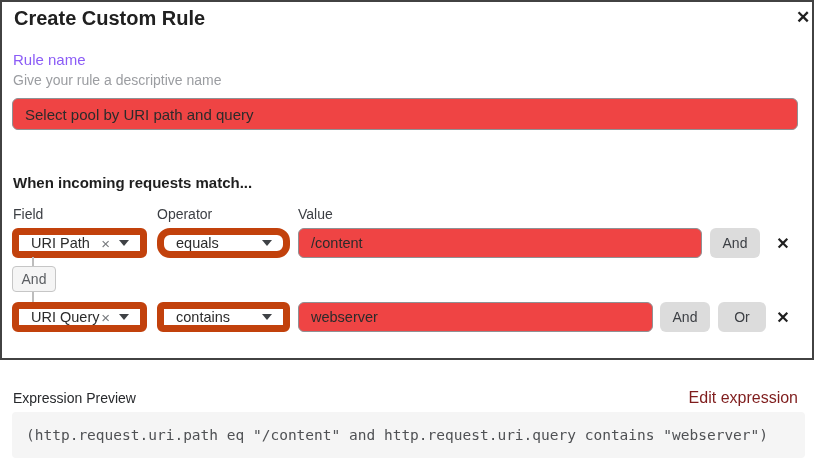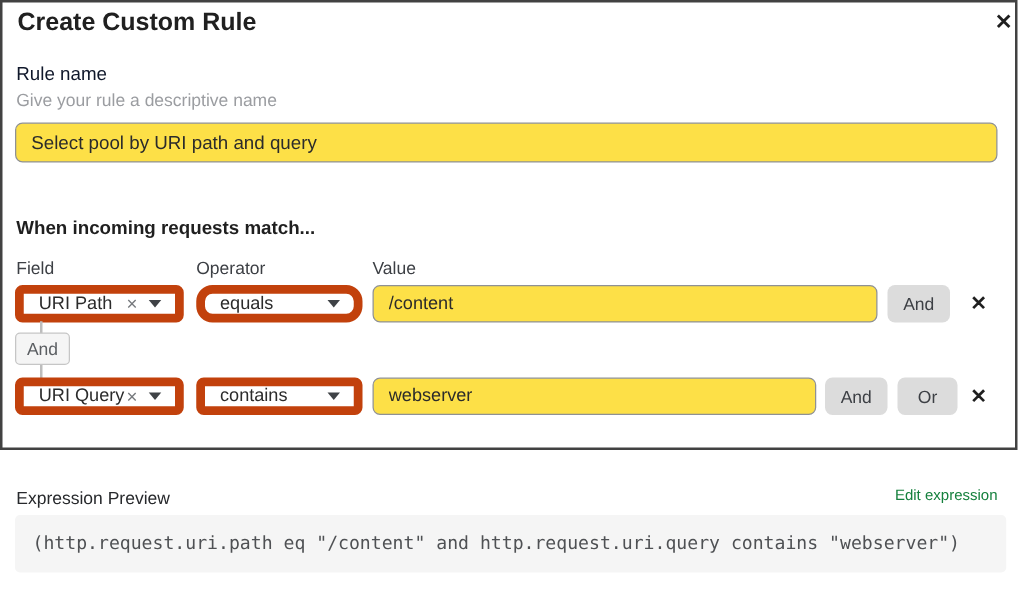--- a/index.html
+++ b/index.html
@@ -5,25 +5,25 @@
   * { margin:0; padding:0; box-sizing:border-box; }
   html,body { width:820px; height:476px; background:#fff; font-family:"Liberation Sans", sans-serif; }
   .dialog {
     position:absolute; left:0; top:0; width:814px; height:360px; background:#fff;
     box-shadow: inset 0 0 0 2px #424242;
   }
   .abs { position:absolute; }
   .dialog-title { left:14px; top:7px; font-size:20px; font-weight:700; color:#202020; }
   .close-btn { left:790px; top:4px; width:26px; height:26px; background:none; border:none;
     font-size:17px; font-weight:700; color:#1f1f1f; cursor:pointer; }
-  .field-label { font-size:15px; color:#0f172a; }
+  .field-label { font-size:15px; color:#8b5cf6; }
   .helper-text { font-size:14px; color:#9b9da1; }
   .text-input {
     border:1px solid #8f9194; border-radius:6px; height:32px; font-size:15px; color:#2b2b2b;
-    padding:0 12px; font-family:"Liberation Sans", sans-serif; background:#fde047; outline:none;
+    padding:0 12px; font-family:"Liberation Sans", sans-serif; background:#ef4444; outline:none;
   }
   .row-input { height:30px; font-size:14.5px; }
   .section-heading { font-size:15px; font-weight:700; color:#1f1f1f; }
   .col-label { font-size:14px; color:#3c3f44; }
   .select {
     border:7px solid #c2410c; border-radius:6px; height:30px; background:#fff;
     display:flex; align-items:center; padding:0 11px 0 12px; cursor:pointer;
   }
   .sel-text { flex:1; font-size:14.5px; color:#2b2b2b; white-space:nowrap; overflow:hidden; }
   .clear-x { color:#76797d; font-size:15px; margin-right:9px; line-height:1; cursor:pointer; }
@@ -35,21 +35,21 @@
   }
   .remove-btn { background:none; border:none; font-size:16px; font-weight:700; color:#1f1f1f;
     width:24px; height:30px; cursor:pointer; }
   .connector-line { left:32px; top:257px; width:2px; height:46px; background:#bdbdbd; }
   .and-chip {
     left:12px; top:266px; width:44px; height:26px; background:#f5f5f5; border:1px solid #c6c6c6;
     border-radius:4px; display:flex; align-items:center; justify-content:center;
     font-size:14px; color:#5b5e62;
   }
   .expr-label { font-size:14px; color:#27292c; }
-  .edit-link { font-size:12px; color:#15803d; text-decoration:none; cursor:pointer; }
+  .edit-link { font-size:16px; color:#7f1d1d; text-decoration:none; cursor:pointer; }
   .code-block {
     left:12px; top:412px; width:793px; height:46px; background:#f5f5f5; border-radius:4px;
     display:flex; align-items:center; padding-left:14px;
   }
   .code-text { font-family:"DejaVu Sans Mono", monospace; font-size:14.5px; color:#4f5154;
     white-space:nowrap; }
 </style>
 </head>
 <body>
 

